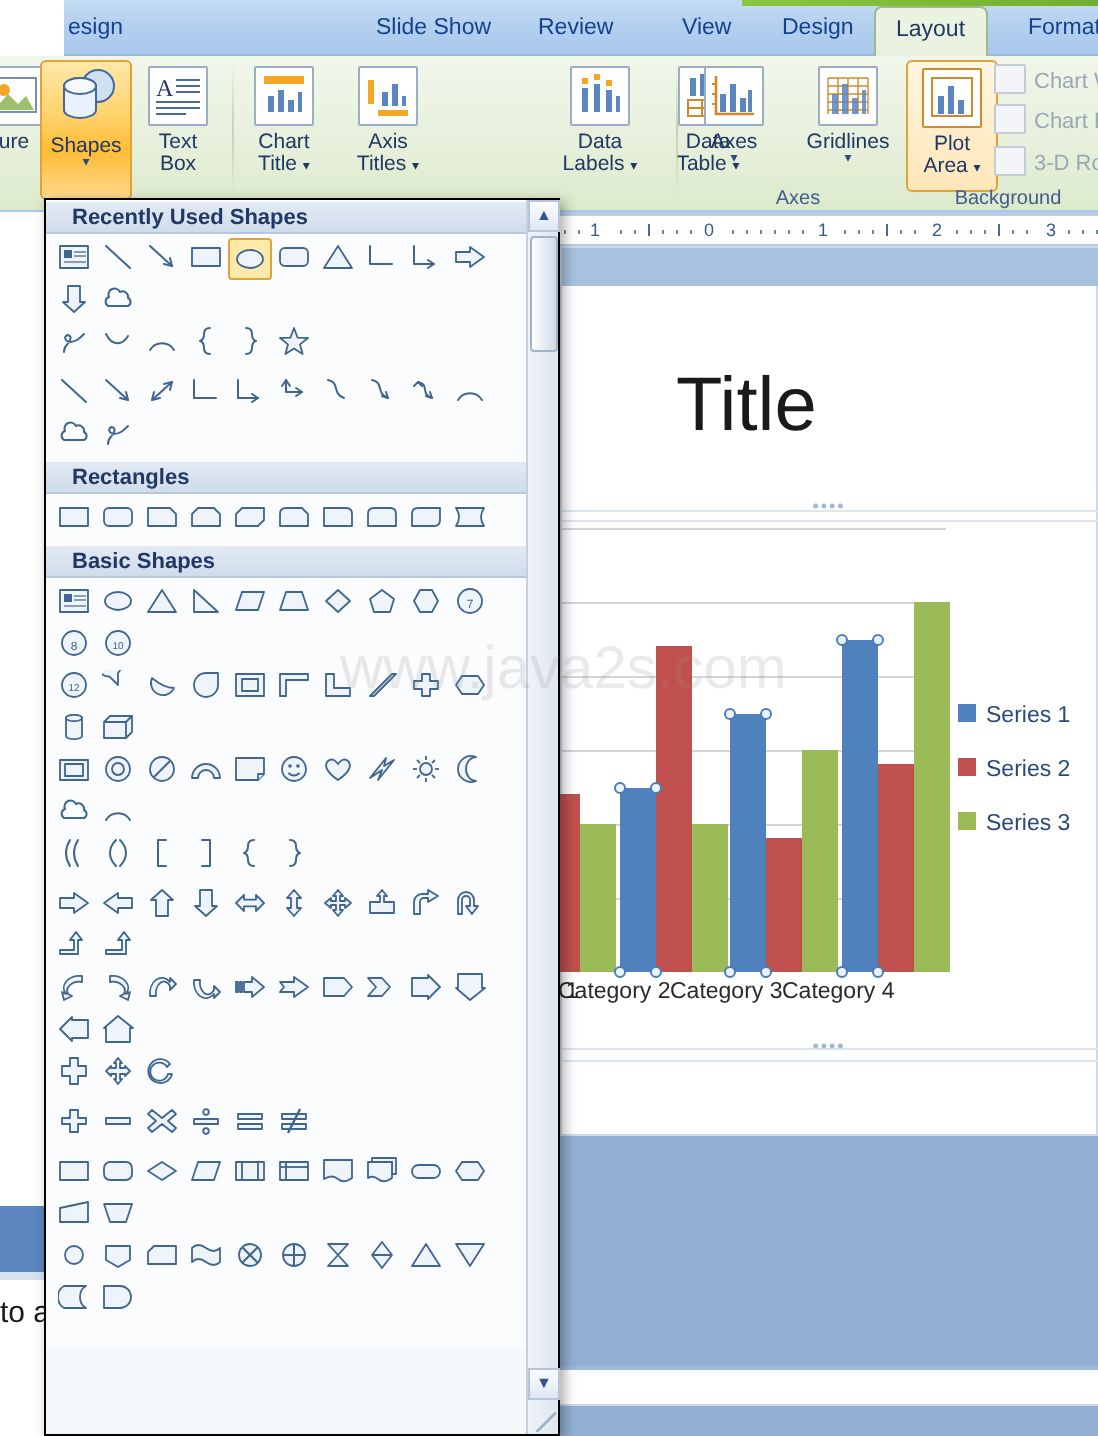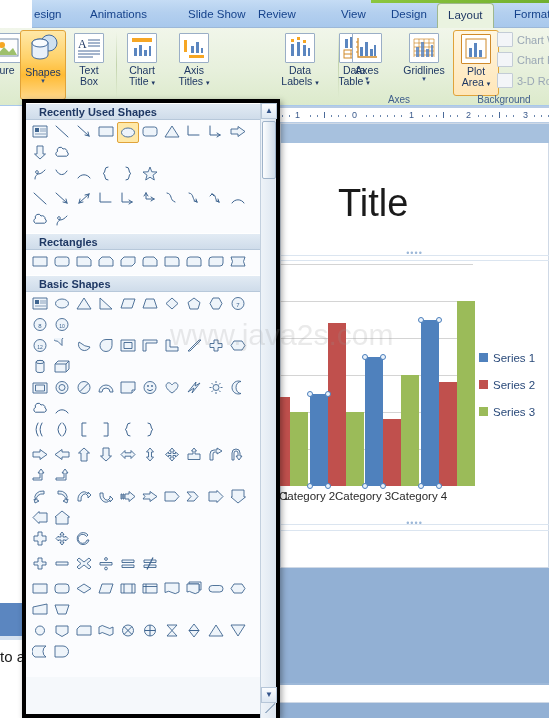--- a/index.html
+++ b/index.html
@@ -159,21 +159,21 @@
     background:#5b86c0;
   }
   #leftBlueBand2{
     position:absolute;left:0;top:636px;width:70px;height:4px;background:#d6e2f0;
   }
 
   
   #gallery{
     position:absolute; left:22px; top:99px; width:258px; height:619px;
     background:#f5f8fb;
-    border:4px solid #000000;
+    border:1px solid #000000;
     box-shadow:2px 2px 6px rgba(0,0,0,.35);
   }
   #galleryScroll{
     position:absolute; left:0; top:0; width:242px; height:617px; overflow:hidden;
   }
   .cat{
     height:17px; line-height:17px;
     background:linear-gradient(to bottom,#e2ebf4,#cfdcea);
     border-top:1px solid #ffffff; border-bottom:1px solid #b7c8da;
     color:#1f3864; font-weight:bold; font-size:11px; padding-left:13px;
@@ -333,23 +333,22 @@
 </div>
 
 <div id="leftWhite"></div>
 <div id="leftBlueBand"></div>
 <div id="leftBlueBand2"></div>
 <div id="bgtext">to a</div>
 
 <div id="tabbar">
   <div id="ctxbar"></div>
   <div class="tab" style="left:-8px">esign</div>
-  <div class="tab" style="left:48px">Animations</div>
   <div class="tab" style="left:146px">Slide Show</div>
-  <div class="tab" style="left:216px">Review</div>
+  <div class="tab" style="left:227px">Review</div>
   <div class="tab" style="left:299px">View</div>
   <div class="tab" style="left:349px">Design</div>
   <div class="tab active" style="left:405px">Layout</div>
   <div class="tab" style="left:472px">Format</div>
 </div>
 
 <div id="ribbon">
 
   <div class="rgroup" style="left:0;width:117px">
     <div class="bigbtn" style="left:-16px;top:2px">

